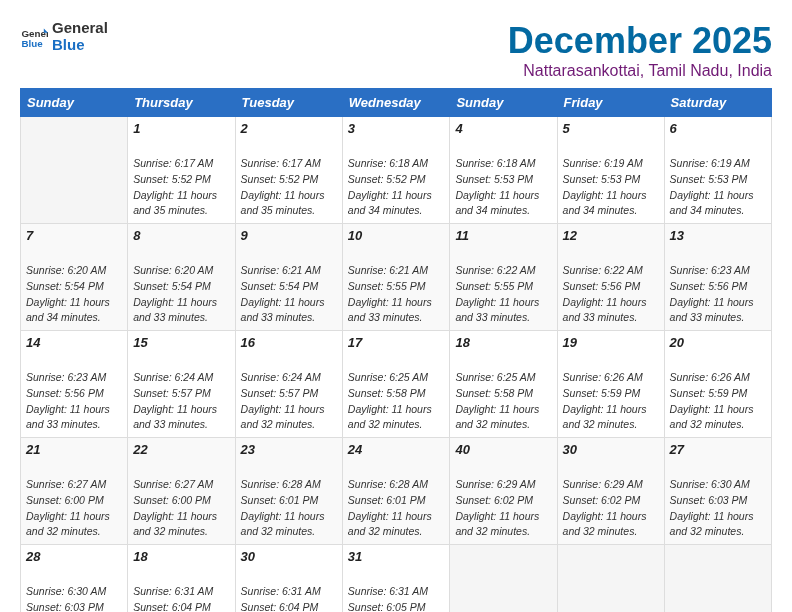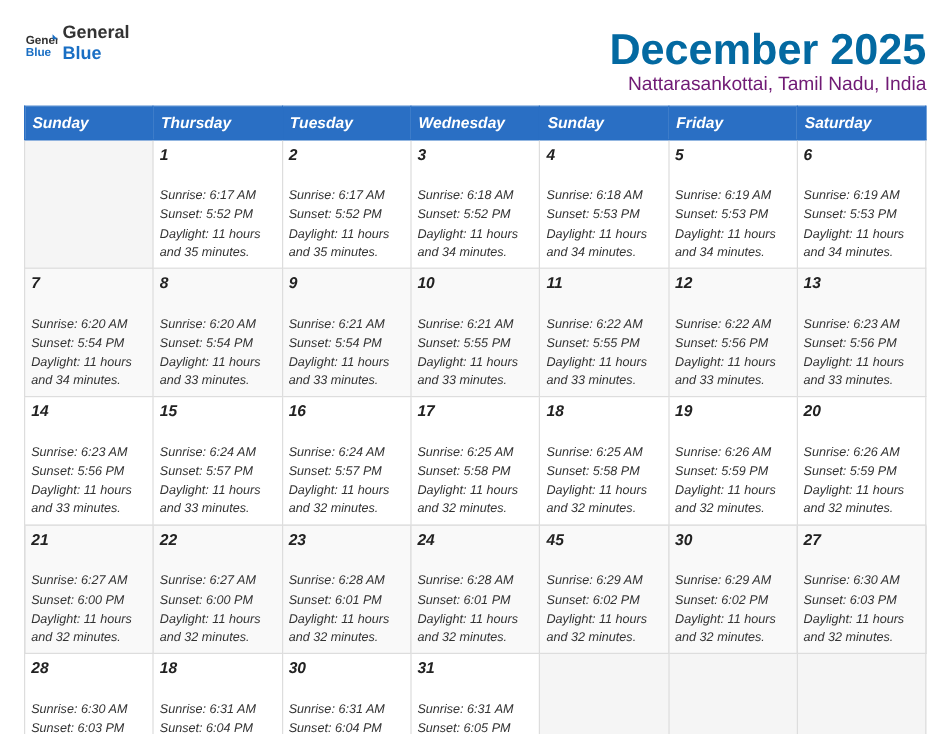--- a/index.html
+++ b/index.html
@@ -212,21 +212,21 @@
         </td>
         <td>
           <span class="day-num">23</span>
           <div class="day-info">Sunrise: 6:28 AM<br>Sunset: 6:01 PM<br>Daylight: 11 hours and 32 minutes.</div>
         </td>
         <td>
           <span class="day-num">24</span>
           <div class="day-info">Sunrise: 6:28 AM<br>Sunset: 6:01 PM<br>Daylight: 11 hours and 32 minutes.</div>
         </td>
         <td>
-          <span class="day-num">45</span>
+          <span class="day-num">40</span>
           <div class="day-info">Sunrise: 6:29 AM<br>Sunset: 6:02 PM<br>Daylight: 11 hours and 32 minutes.</div>
         </td>
         <td>
           <span class="day-num">30</span>
           <div class="day-info">Sunrise: 6:29 AM<br>Sunset: 6:02 PM<br>Daylight: 11 hours and 32 minutes.</div>
         </td>
         <td>
           <span class="day-num">27</span>
           <div class="day-info">Sunrise: 6:30 AM<br>Sunset: 6:03 PM<br>Daylight: 11 hours and 32 minutes.</div>
         </td>

